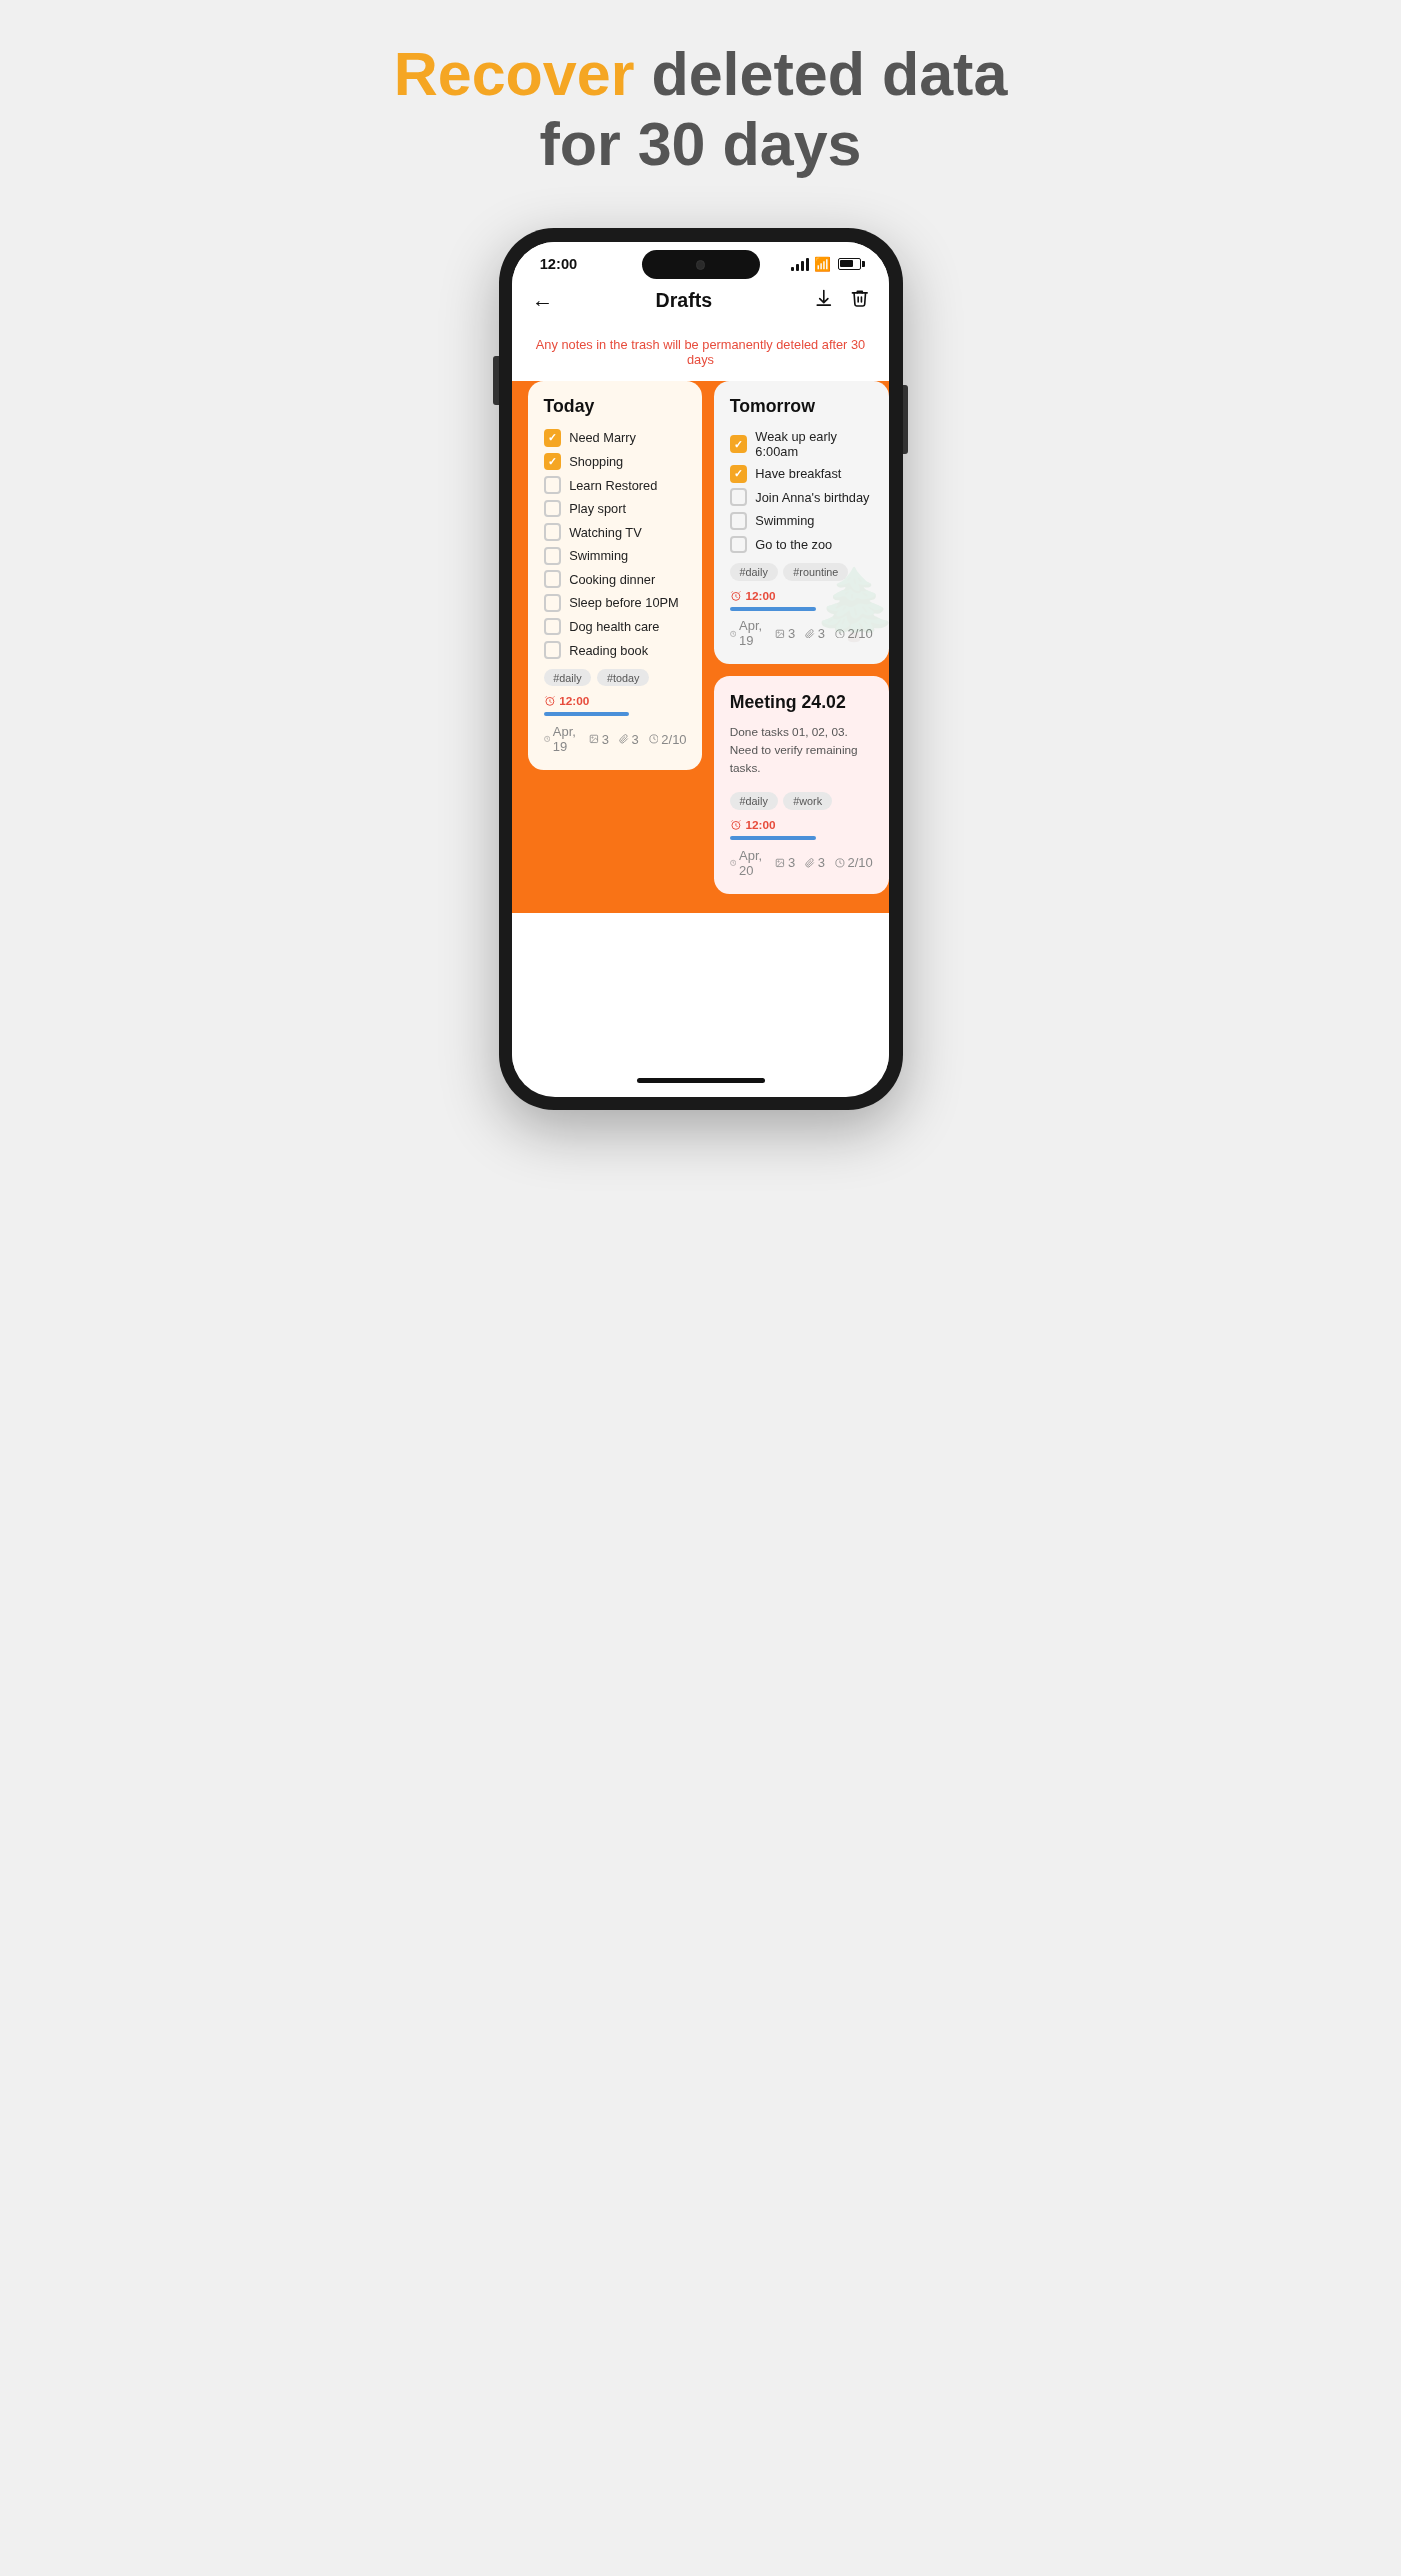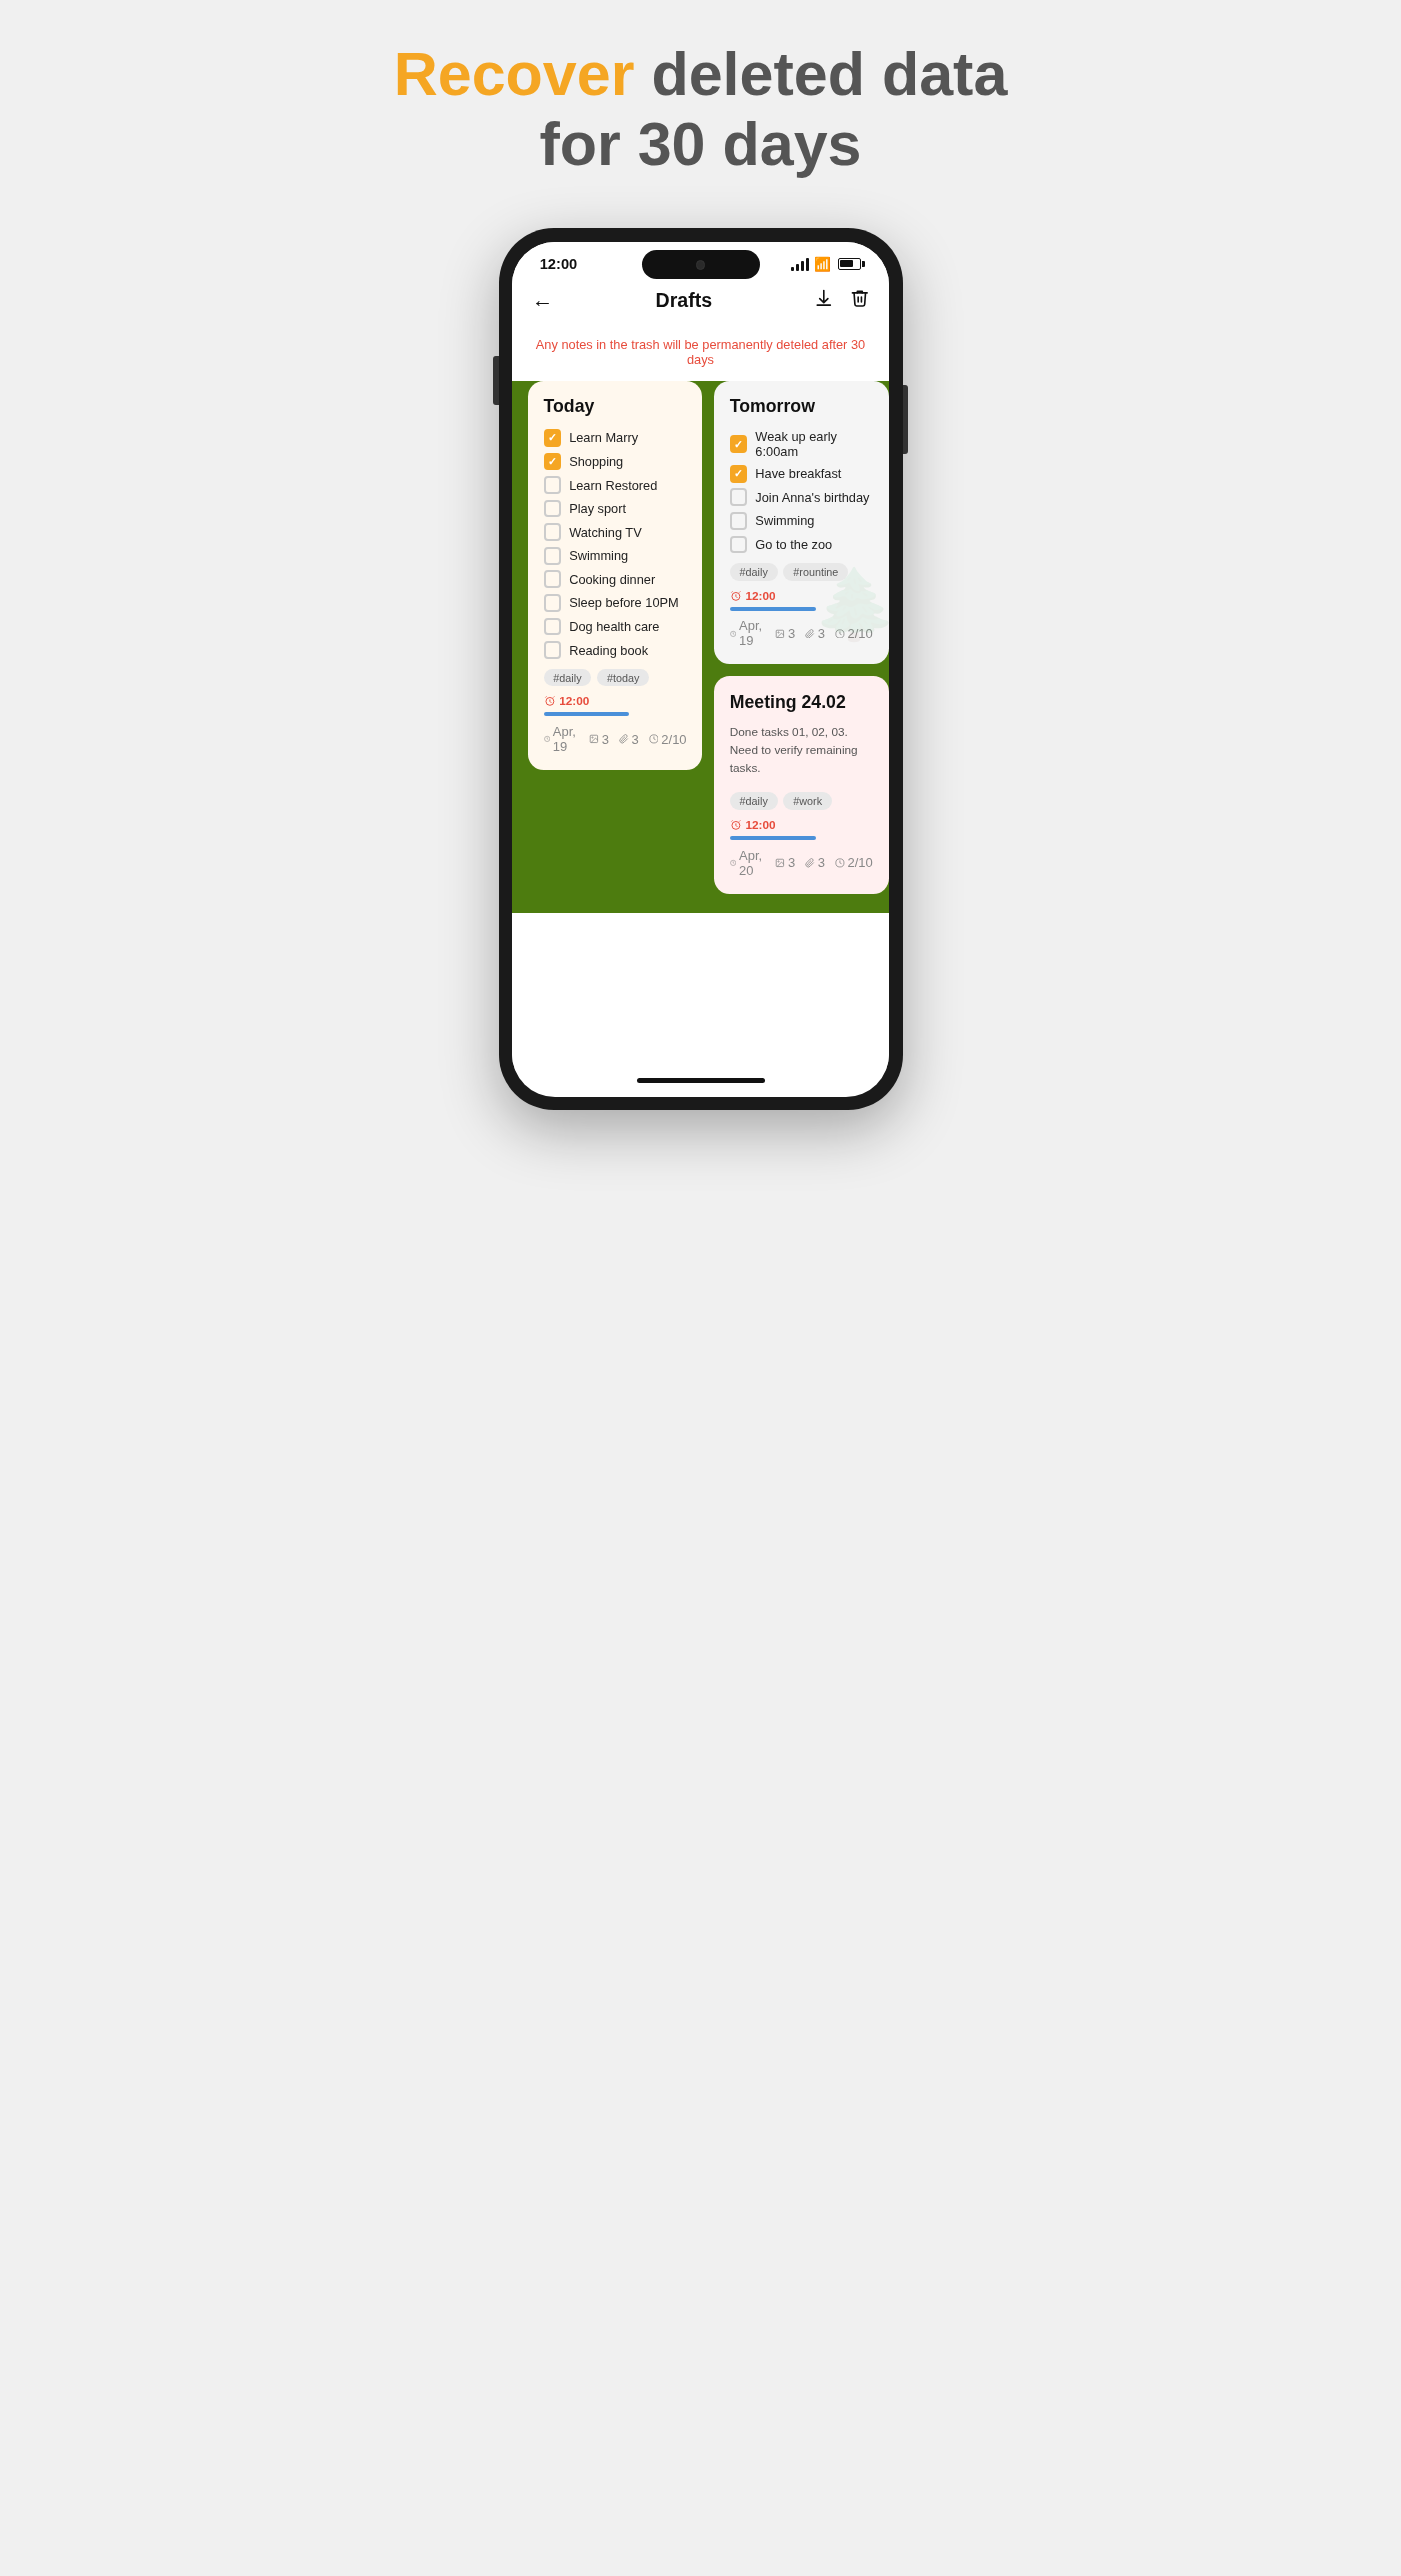--- a/index.html
+++ b/index.html
@@ -181,21 +181,21 @@
       font-size: 12.8px;
       padding: 9.8px 19.6px 13.7px;
       background: #fff;
     }
 
     
     .cards-grid {
       display: flex;
       gap: 11.8px;
       padding: 0 15.7px 19.6px;
-      background: #4d7c0f;
+      background: #f97316;
     }
     .card-left { flex: 1; }
     .card-right { flex: 1; display: flex; flex-direction: column; gap: 11.8px; }
 
     
     .note-card {
       border-radius: 15.7px;
       padding: 15.7px;
       position: relative;
       overflow: hidden;
@@ -392,21 +392,21 @@
       <div class="trash-warning">Any notes in the trash will be permanently deteled after 30 days</div>
 
       <div class="cards-grid">
 
         <div class="card-left">
           <div class="note-card today-card">
             <div class="card-title">Today</div>
 
             <div class="task-item">
               <div class="checkbox checked"></div>
-              <span class="task-text">Learn Marry</span>
+              <span class="task-text">Need Marry</span>
             </div>
             <div class="task-item">
               <div class="checkbox checked"></div>
               <span class="task-text">Shopping</span>
             </div>
             <div class="task-item">
               <div class="checkbox"></div>
               <span class="task-text">Learn Restored</span>
             </div>
             <div class="task-item">

